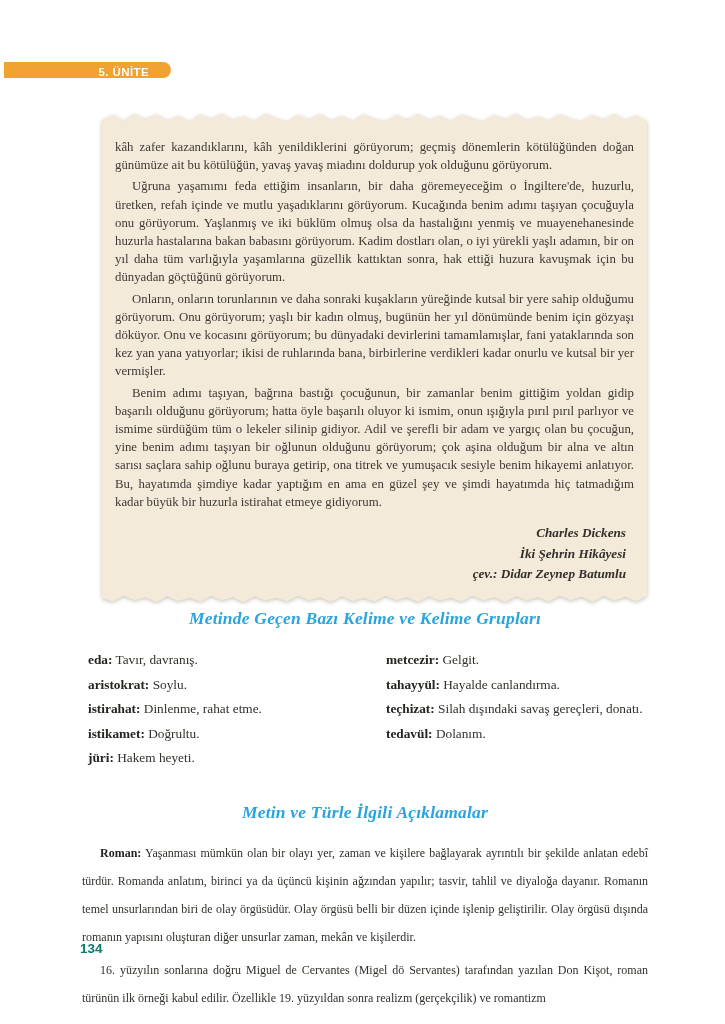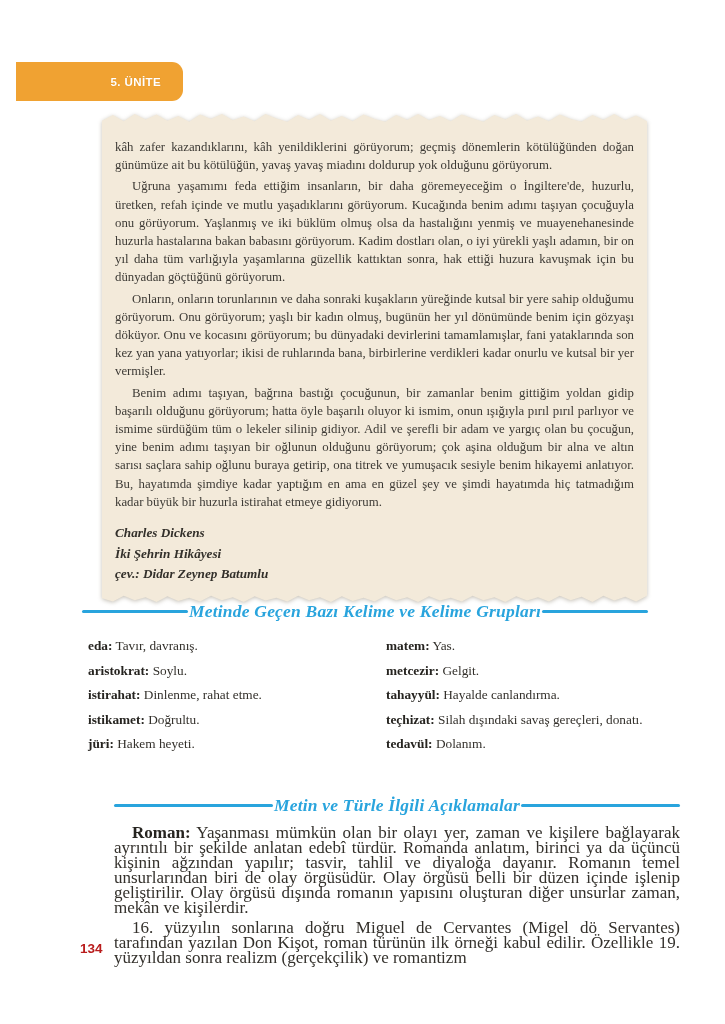--- a/index.html
+++ b/index.html
@@ -10,28 +10,28 @@
     position: relative;
     width: 725px;
     height: 1024px;
     background: #ffffff;
     overflow: hidden;
   }
 
   
   .unit-badge {
     position: absolute;
-    left: 16px;
+    left: 4px;
     top: 62px;
     width: 167px;
-    height: 39px;
+    height: 16px;
     background: #F0A232;
     border-radius: 0 11px 11px 0;
     display: flex;
-    align-items: center;
+    align-items: flex-end;
     justify-content: flex-end;
     padding-right: 22px;
   }
   .unit-badge span {
     color: #ffffff;
     font-family: "Liberation Sans", sans-serif;
     font-weight: bold;
     font-size: 11.5px;
     letter-spacing: 0.4px;
     text-shadow: 0 0 1px rgba(180,110,0,0.35);
@@ -72,36 +72,38 @@
     font-size: 12.8px;
     line-height: 18.2px;
     text-align: justify;
     color: #3d3a35;
     text-indent: 17px;
     margin-bottom: 3px;
   }
   .ex-p.noindent { text-indent: 0; }
   .attribution {
     margin-top: 12px;
+    text-align: right;
     padding-right: 8px;
   }
   .attr-line {
     font-weight: bold;
     font-style: italic;
     font-size: 13.2px;
     line-height: 20.5px;
     color: #33302b;
   }
 
   
   .section-heading {
     display: flex;
     align-items: center;
-    gap: 1px;
+    gap: 7px;
     color: #29A4DD;
+    flex-direction: column;
   }
   .section-heading .hline {
     flex: 1;
     height: 2.5px;
     background: #29A4DD;
     border-radius: 2px;
   }
   .section-heading .htext {
     font-weight: bold;
     font-style: italic;
@@ -128,41 +130,40 @@
     color: #33302b;
     margin-bottom: 7.5px;
   }
   .vocab-item b { color: #262420; }
 
   .explain-section {
     position: absolute;
     left: 82px;
     top: 795px;
     width: 566px;
-    margin-left: 32px;
   }
   .body-p {
-    font-size: 17px;
-    line-height: 15px;
+    font-size: 12px;
+    line-height: 28px;
     text-align: justify;
     color: #33302b;
     text-indent: 18px;
   }
   .explain-section .body-p.first { margin-top: 9px; }
   .explain-section .body-p.second { margin-top: 5px; }
   .body-p b { color: #262420; }
 
   .page-number {
     position: absolute;
     left: 80px;
     top: 941px;
     font-family: "Liberation Sans", sans-serif;
     font-weight: bold;
     font-size: 13.5px;
-    color: #b91c1c;
+    color: #0f766e;
   }
 </style>
 </head>
 <body>
 
 <div class="page">
 
   <div class="unit-badge">
     <span>5. ÜNİTE</span>
   </div>
@@ -189,21 +190,20 @@
     </div>
     <div class="vocab-grid">
       <div class="vocab-col">
         <div class="vocab-item"><b>eda:</b> <span>Tavır, davranış.</span></div>
         <div class="vocab-item"><b>aristokrat:</b> <span>Soylu.</span></div>
         <div class="vocab-item"><b>istirahat:</b> <span>Dinlenme, rahat etme.</span></div>
         <div class="vocab-item"><b>istikamet:</b> <span>Doğrultu.</span></div>
         <div class="vocab-item"><b>jüri:</b> <span>Hakem heyeti.</span></div>
       </div>
       <div class="vocab-col">
-        <div class="vocab-item"><b>matem:</b> <span>Yas.</span></div>
         <div class="vocab-item"><b>metcezir:</b> <span>Gelgit.</span></div>
         <div class="vocab-item"><b>tahayyül:</b> <span>Hayalde canlandırma.</span></div>
         <div class="vocab-item"><b>teçhizat:</b> <span>Silah dışındaki savaş gereçleri, donatı.</span></div>
         <div class="vocab-item"><b>tedavül:</b> <span>Dolanım.</span></div>
       </div>
     </div>
   </div>
 
   <div class="explain-section">
     <div class="section-heading">

